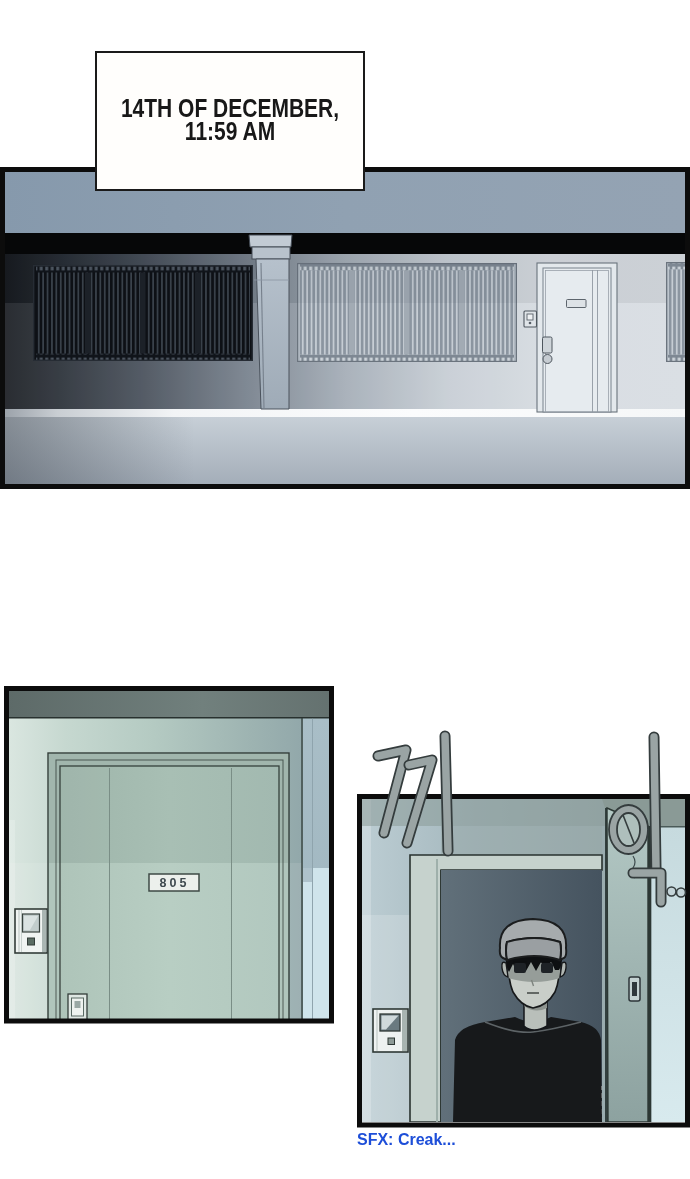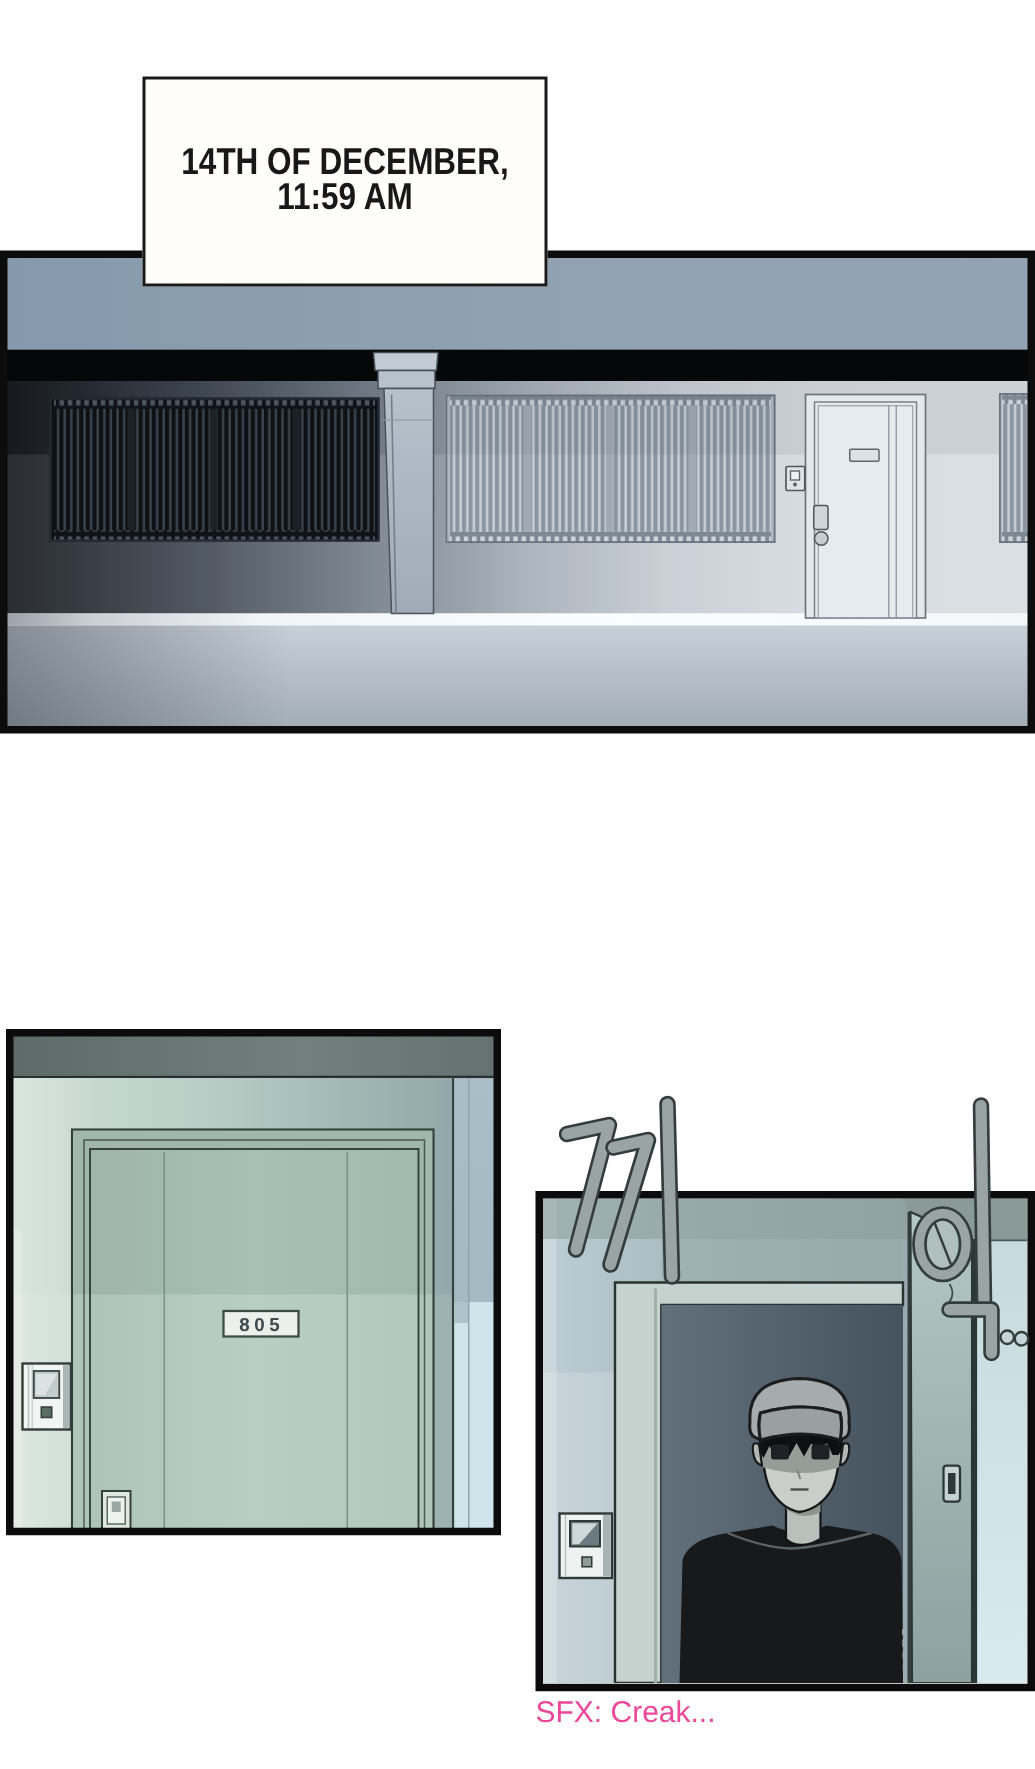--- a/index.html
+++ b/index.html
@@ -350,15 +350,15 @@
      border:2px solid #1a1a1a;box-sizing:border-box;z-index:5;text-align:center;">
   <div style="margin-top:44px;font-weight:bold;font-size:25px;line-height:23px;color:#181818;
        transform:scaleX(0.84);transform-origin:50% 0;white-space:nowrap;">
 
     <div>14TH OF DECEMBER,</div>
 
     <div>11:59 AM</div>
   </div>
 </div>
 
-<div class="abs" style="left:357px;top:1131px;font-size:20px;color:#ec4899;z-index:5;">SFX: Creak...</div>
+<div class="abs" style="left:357px;top:1131px;font-size:16px;color:#1d4ed8;z-index:5;font-weight:bold;">SFX: Creak...</div>
 
 </div>
 
 </body></html>

